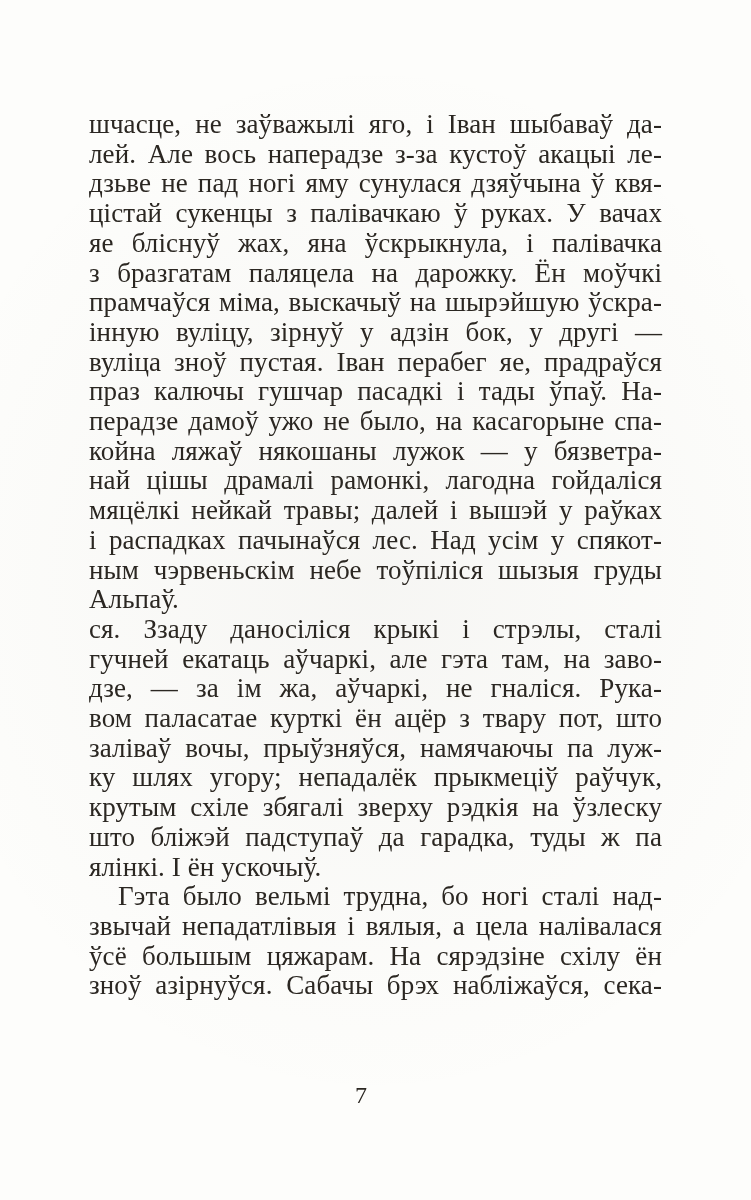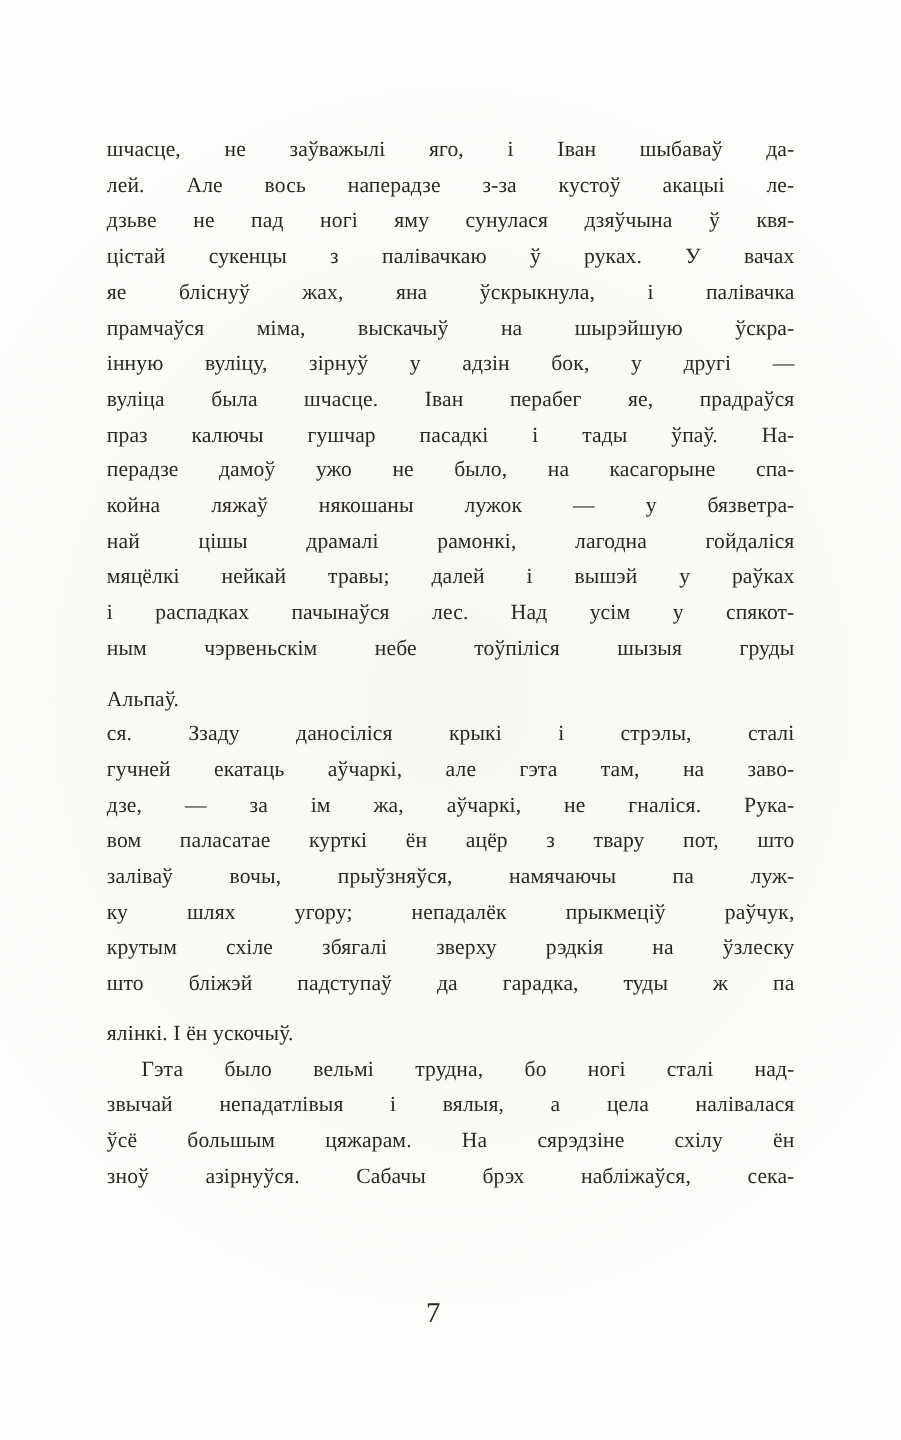--- a/index.html
+++ b/index.html
@@ -23,32 +23,31 @@
     background-image: radial-gradient(ellipse 620px 700px at 375px 580px,
                       rgba(120,115,105,0.05), rgba(120,115,105,0.0) 75%);
     font-family: "Liberation Serif", "DejaVu Serif", serif;
     color: var(--ink);
   }
   .text-block {
     position: absolute;
     left: 89px;
     top: 110px;
     width: 573px;
-    font-size: 18px;
+    font-size: 27px;
     line-height: 29.7px;
     letter-spacing: 0.1px;
   }
   .line {
     text-align: justify;
     text-align-last: justify;
     min-height: 29.7px;
   }
   .line--end {
     text-align-last: left;
-    margin-top: 12px;
   }
   .line--indent {
     padding-left: 29px;
   }
   .page-number {
     position: absolute;
     top: 1080px;
     left: 0;
     width: 722px;
     text-align: center;
@@ -61,23 +60,24 @@
 <body>
 
 <div class="page">
   <div class="text-block">
 
   <div class="line">шчасце, не заўважылі яго, і Іван шыбаваў да-</div>
       <div class="line">лей. Але вось наперадзе з-за кустоў акацыі ле-</div>
       <div class="line">дзьве не пад ногі яму сунулася дзяўчына ў квя-</div>
       <div class="line">цістай сукенцы з палівачкаю ў руках. У вачах</div>
       <div class="line">яе бліснуў жах, яна ўскрыкнула, і палівачка</div>
+      <div class="line">з бразгатам паляцела на дарожку. Ён моўчкі</div>
       <div class="line">прамчаўся міма, выскачыў на шырэйшую ўскра-</div>
       <div class="line">інную вуліцу, зірнуў у адзін бок, у другі —</div>
-      <div class="line">вуліца была шчасце. Іван перабег яе, прадраўся</div>
+      <div class="line">вуліца зноў пустая. Іван перабег яе, прадраўся</div>
       <div class="line">праз калючы гушчар пасадкі і тады ўпаў. На-</div>
       <div class="line">перадзе дамоў ужо не было, на касагорыне спа-</div>
       <div class="line">койна ляжаў някошаны лужок — у бязветра-</div>
       <div class="line">най цішы драмалі рамонкі, лагодна гойдаліся</div>
       <div class="line">мяцёлкі нейкай травы; далей і вышэй у раўках</div>
       <div class="line">і распадках пачынаўся лес. Над усім у спякот-</div>
       <div class="line">ным чэрвеньскім небе тоўпіліся шызыя груды</div>
       <div class="line line--end">Альпаў.</div>
       <div class="line">ся. Ззаду даносіліся крыкі і стрэлы, сталі</div>
       <div class="line">гучней екатаць аўчаркі, але гэта там, на заво-</div>

